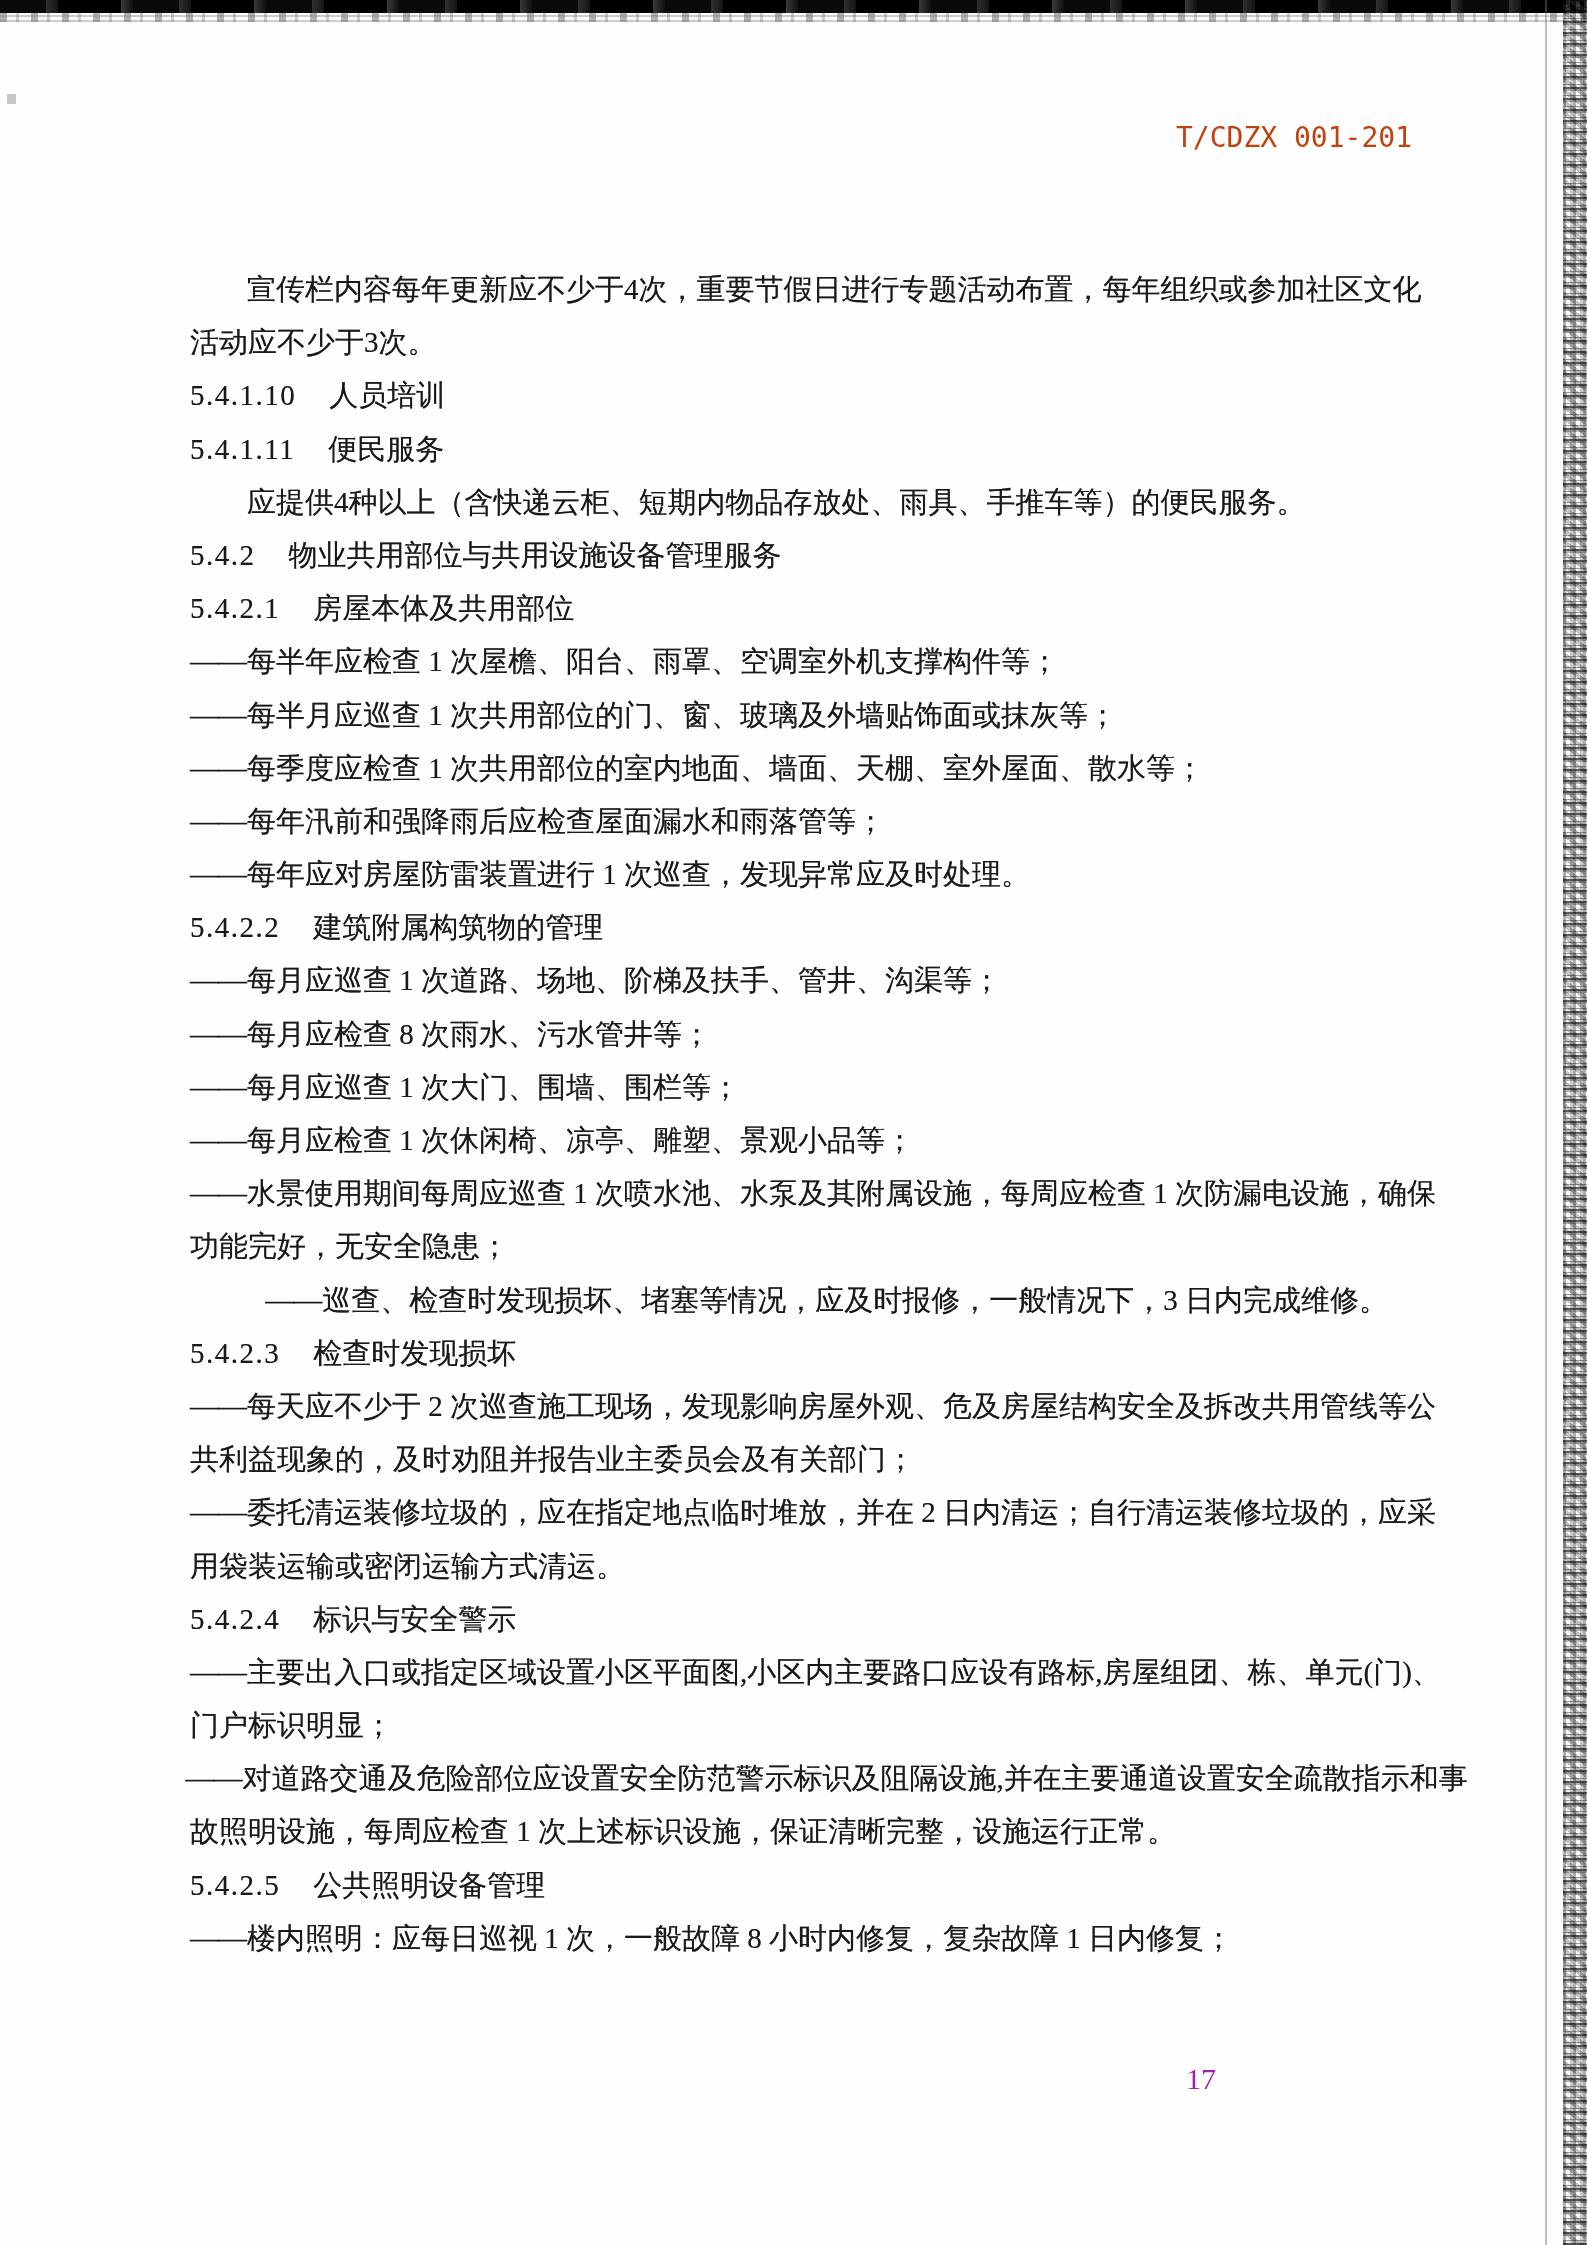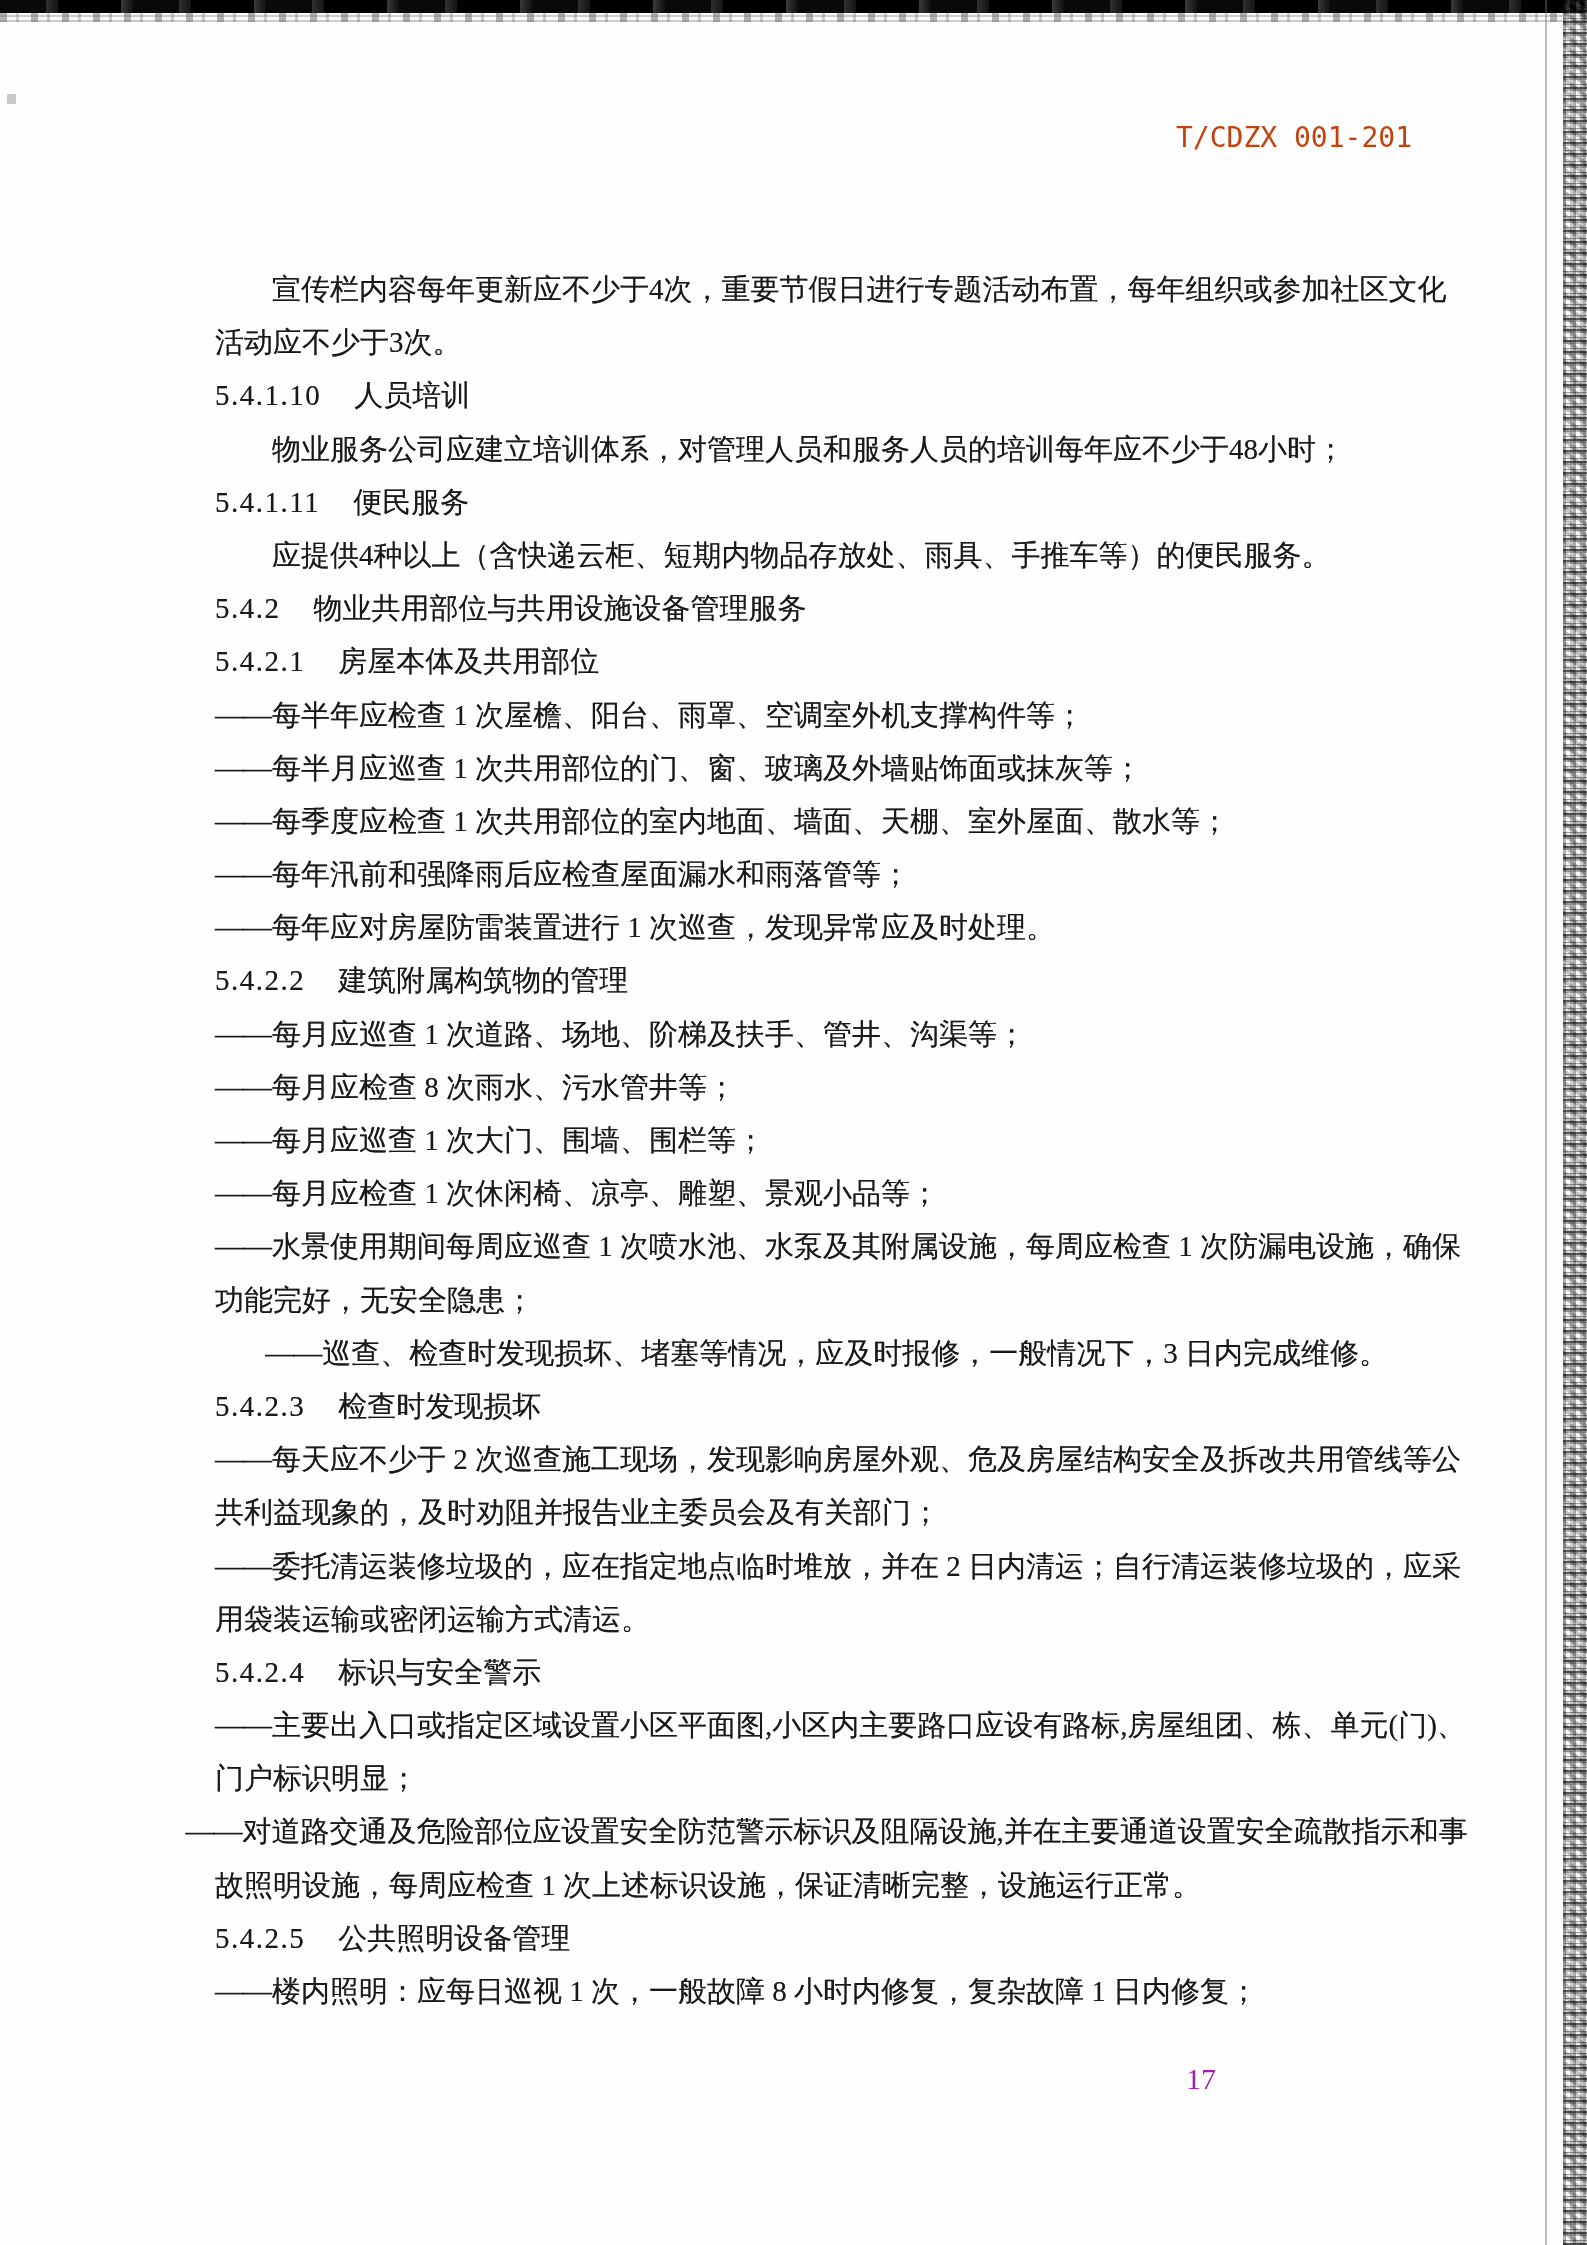--- a/index.html
+++ b/index.html
@@ -104,21 +104,20 @@
     top: 263px;
     width: 1330px;
     font-size: 29px;
     color: #191919;
     text-shadow: 0 0 0.5px rgba(0,0,0,0.55);
   }
   .line {
     height: 53.2px;
     line-height: 53.2px;
     white-space: nowrap;
-    margin-left: 25px;
   }
   .line.indent { padding-left: 57px; }
   .line.hang   { margin-left: -57px; text-align: center; }
   .clause-number { letter-spacing: 1.5px; margin-right: 33px; text-align: center; }
   .dash-marker   { letter-spacing: -1px; margin-right: 1px; }
 </style>
 </head>
 <body>
 
 <div class="page" style="background: rgb(254, 254, 254); color: rgb(25, 25, 25);">
@@ -128,21 +127,20 @@
   <div class="scan-line-right"></div>
   <div class="scan-noise-right"></div>
   <div class="speck"></div>
 
   <div class="doc-code">T/CDZX 001-201</div>
 
   <div class="text-block">
       <div class="line indent"><span class="line-text">宣传栏内容每年更新应不少于4次，重要节假日进行专题活动布置，每年组织或参加社区文化</span></div>
       <div class="line flush"><span class="line-text">活动应不少于3次。</span></div>
       <div class="line heading"><span class="clause-number">5.4.1.10</span><span class="clause-title">人员培训</span></div>
-      <div class="line indent"><span class="line-text">物业服务公司应建立培训体系，对管理人员和服务人员的培训每年应不少于48小时；</span></div>
       <div class="line heading"><span class="clause-number">5.4.1.11</span><span class="clause-title">便民服务</span></div>
       <div class="line indent"><span class="line-text">应提供4种以上（含快递云柜、短期内物品存放处、雨具、手推车等）的便民服务。</span></div>
       <div class="line heading"><span class="clause-number">5.4.2</span><span class="clause-title">物业共用部位与共用设施设备管理服务</span></div>
       <div class="line heading"><span class="clause-number">5.4.2.1</span><span class="clause-title">房屋本体及共用部位</span></div>
       <div class="line dash"><span class="dash-marker">——</span><span class="line-text">每半年应检查 1 次屋檐、阳台、雨罩、空调室外机支撑构件等；</span></div>
       <div class="line dash"><span class="dash-marker">——</span><span class="line-text">每半月应巡查 1 次共用部位的门、窗、玻璃及外墙贴饰面或抹灰等；</span></div>
       <div class="line dash"><span class="dash-marker">——</span><span class="line-text">每季度应检查 1 次共用部位的室内地面、墙面、天棚、室外屋面、散水等；</span></div>
       <div class="line dash"><span class="dash-marker">——</span><span class="line-text">每年汛前和强降雨后应检查屋面漏水和雨落管等；</span></div>
       <div class="line dash"><span class="dash-marker">——</span><span class="line-text">每年应对房屋防雷装置进行 1 次巡查，发现异常应及时处理。</span></div>
       <div class="line heading"><span class="clause-number">5.4.2.2</span><span class="clause-title">建筑附属构筑物的管理</span></div>

